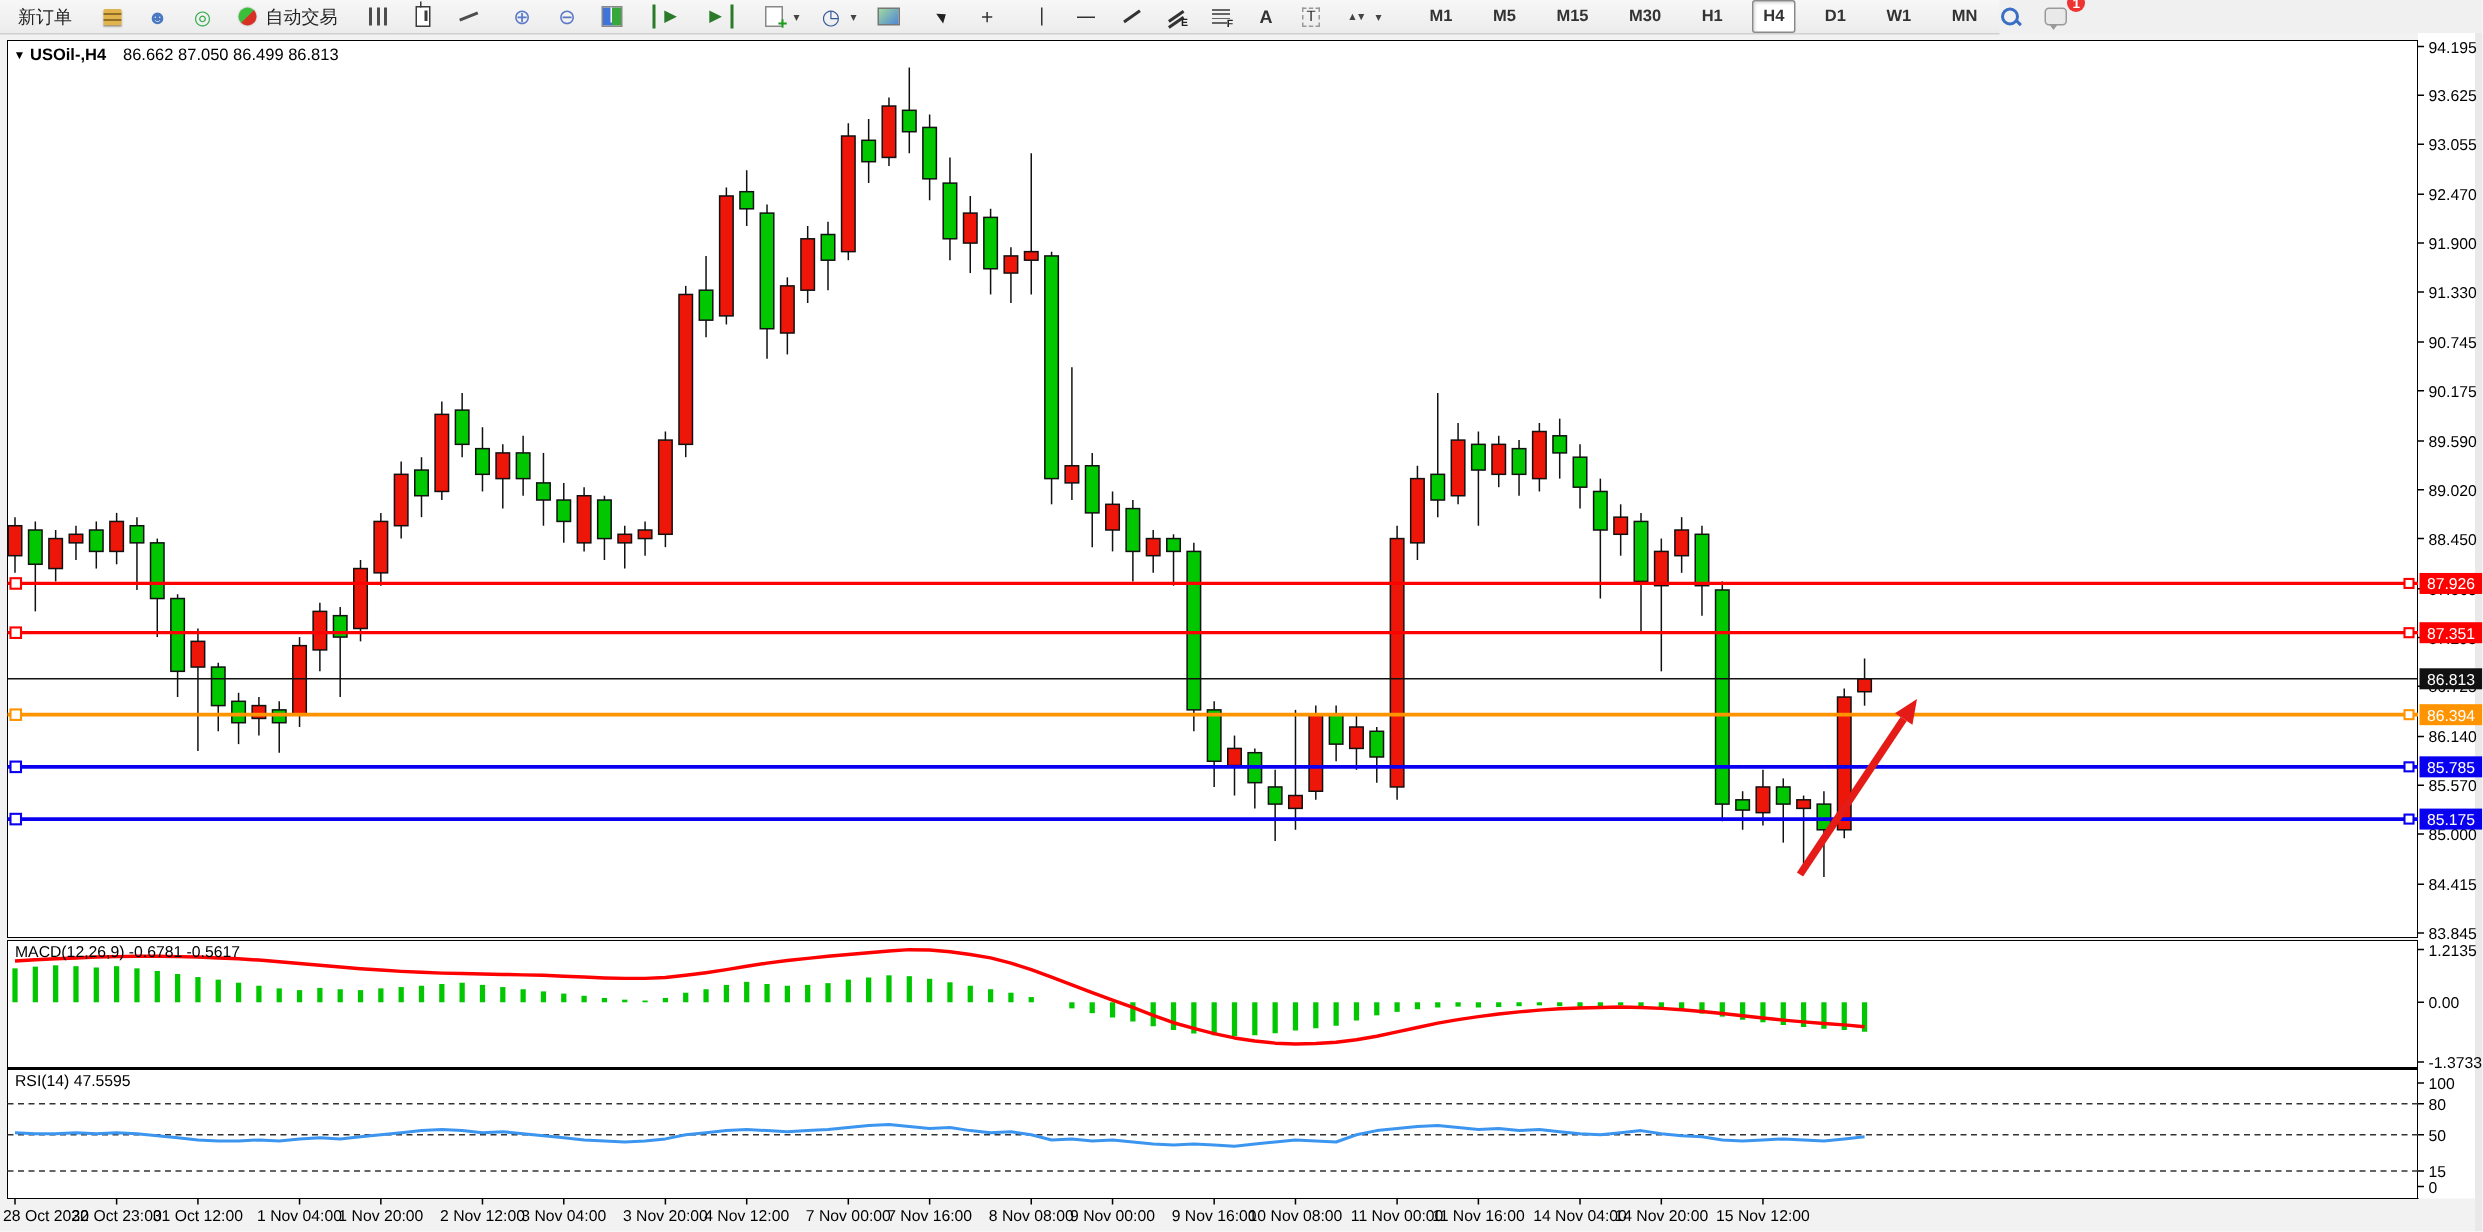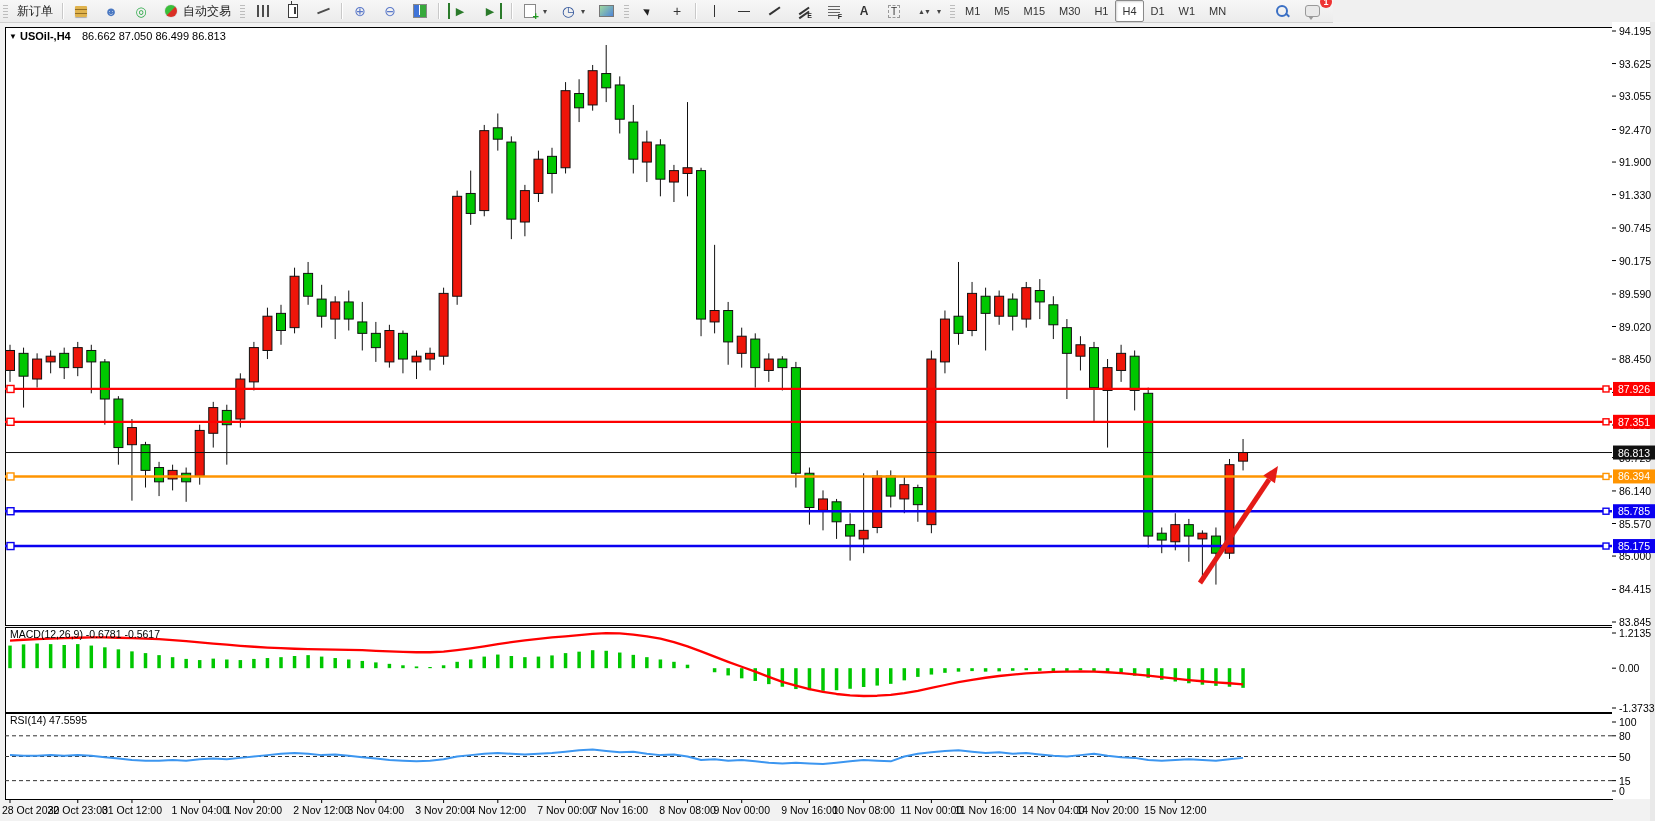--- a/index.html
+++ b/index.html
@@ -9,21 +9,21 @@
   #toolbar{position:absolute;left:0;top:0;width:1333px;height:22px;z-index:5;
     background:linear-gradient(#f7f7f7,#ececec);border-bottom:1px solid #cfcfcf;
     display:flex;align-items:center;font-size:12px;color:#222;user-select:none;}
   .tb-btn{display:inline-flex;align-items:center;gap:3px;padding:1px 5px;height:18px;
     border:1px solid transparent;border-radius:2px;white-space:nowrap;cursor:default;}
   .grip{width:5px;height:14px;margin:0 3px;
     background:repeating-linear-gradient(0deg,#bdbdbd 0 1px,transparent 1px 3px);}
   .sep{width:1px;height:16px;background:#c9c9c9;margin:0 3px;box-shadow:1px 0 0 #fff;}
   .caret{font-size:8px;color:#444;margin-left:1px;}
   .tf-btn{padding:2px 6px;height:16px;display:flex;align-items:center;font-size:11px;
-    font-weight:normal;color:#333;border:1px solid transparent;border-radius:2px;}
+    font-weight:bold;color:#333;border:1px solid transparent;border-radius:2px;margin-left:13px;}
   .tf-btn.active{background:#fff;border:1px solid #8a8a8a;box-shadow:inset 1px 1px 2px #d7d7d7;}
   .spacer{flex:1;}
   
   .ico{display:inline-flex;align-items:center;justify-content:center;width:18px;height:16px;}
   .ic-stack{width:12px;height:11px;border-radius:1px;
     background:repeating-linear-gradient(0deg,#e0b34d 0 3px,#946f23 3px 4px);box-shadow:0 1px 1px #aaa;}
   .ic-user{color:#4a78c2;font-size:13px;line-height:13px;}
   .ic-signal{color:#2faa4a;font-size:13px;line-height:13px;}
   .ic-auto{width:12px;height:12px;border-radius:50%;
     background:linear-gradient(135deg,#3bbf3b 48%,#d93025 52%);box-shadow:0 0 1px #777;}

